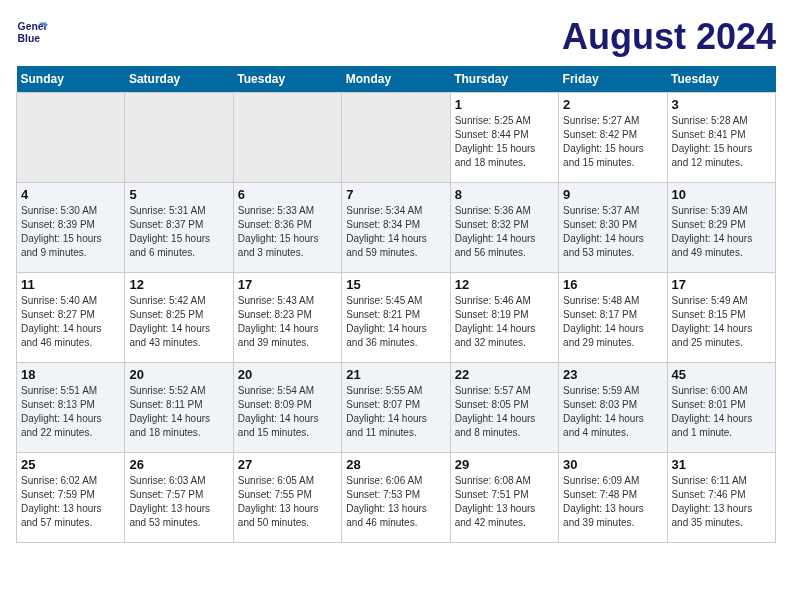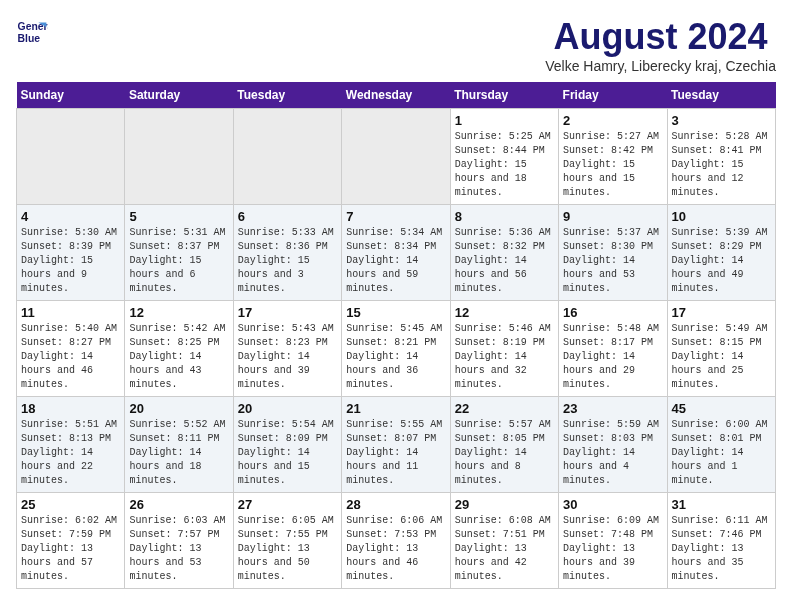--- a/index.html
+++ b/index.html
@@ -19,38 +19,38 @@
     .logo {
       display: flex;
       align-items: center;
       gap: 4px;
     }
     .logo-icon {
       width: 32px;
       height: 32px;
     }
     .title-block {
-      text-align: center;
+      text-align: left;
     }
     .main-title {
       font-size: 36px;
       font-weight: bold;
       color: #1a1a6e;
     }
     .subtitle {
       font-size: 14px;
       color: #333;
     }
     table {
       width: 100%;
       border-collapse: collapse;
       font-size: 11px;
     }
     thead tr th {
-      background-color: #4c1d95;
+      background-color: #0369a1;
       color: #fff;
       padding: 6px 4px;
       text-align: left;
       font-size: 12px;
       font-weight: bold;
     }
     tbody tr td {
       border: 1px solid #ccc;
       vertical-align: top;
       padding: 4px;
@@ -64,21 +64,20 @@
     .day-num {
       font-weight: bold;
       font-size: 13px;
       margin-bottom: 2px;
       color: #111;
     }
     .day-info {
       font-size: 10px;
       color: #333;
       line-height: 1.4;
-      font-family: Liberation Mono, monospace;
     }
     tbody tr:nth-child(odd) td:not(.empty) {
       background: #fff;
     }
     tbody tr:nth-child(even) td:not(.empty) {
       background: #f0f4f8;
     }
     tbody tr td.empty {
       background: #ebebeb;
     }
@@ -89,31 +88,30 @@
 <div class="header-section">
   <div class="logo">
     <svg class="logo-icon" viewBox="0 0 40 40">
       <text x="2" y="18" font-size="13" font-weight="bold" fill="#1a1a6e" font-family="Arial">General</text>
       <text x="2" y="32" font-size="13" font-weight="bold" fill="#1a1a6e" font-family="Arial">Blue</text>
       <polygon points="28,8 38,14 38,8" fill="#4a90d9"></polygon>
     </svg>
   </div>
   <div class="title-block">
     <div class="main-title">August 2024</div>
-    <div class="subtitle">Velke Hamry, Liberecky kraj, Czechia</div>
   </div>
 </div>
 
 <table>
   <thead>
     <tr id="weekday-header">
     <th>Sunday</th>
         <th>Saturday</th>
         <th>Tuesday</th>
-        <th>Wednesday</th>
+        <th>Monday</th>
         <th>Thursday</th>
         <th>Friday</th>
         <th>Tuesday</th>
       </tr>
   </thead>
   <tbody id="calendar-body">
   <tr>
         <td class="empty"></td>
         <td class="empty"></td>
         <td class="empty"></td>

